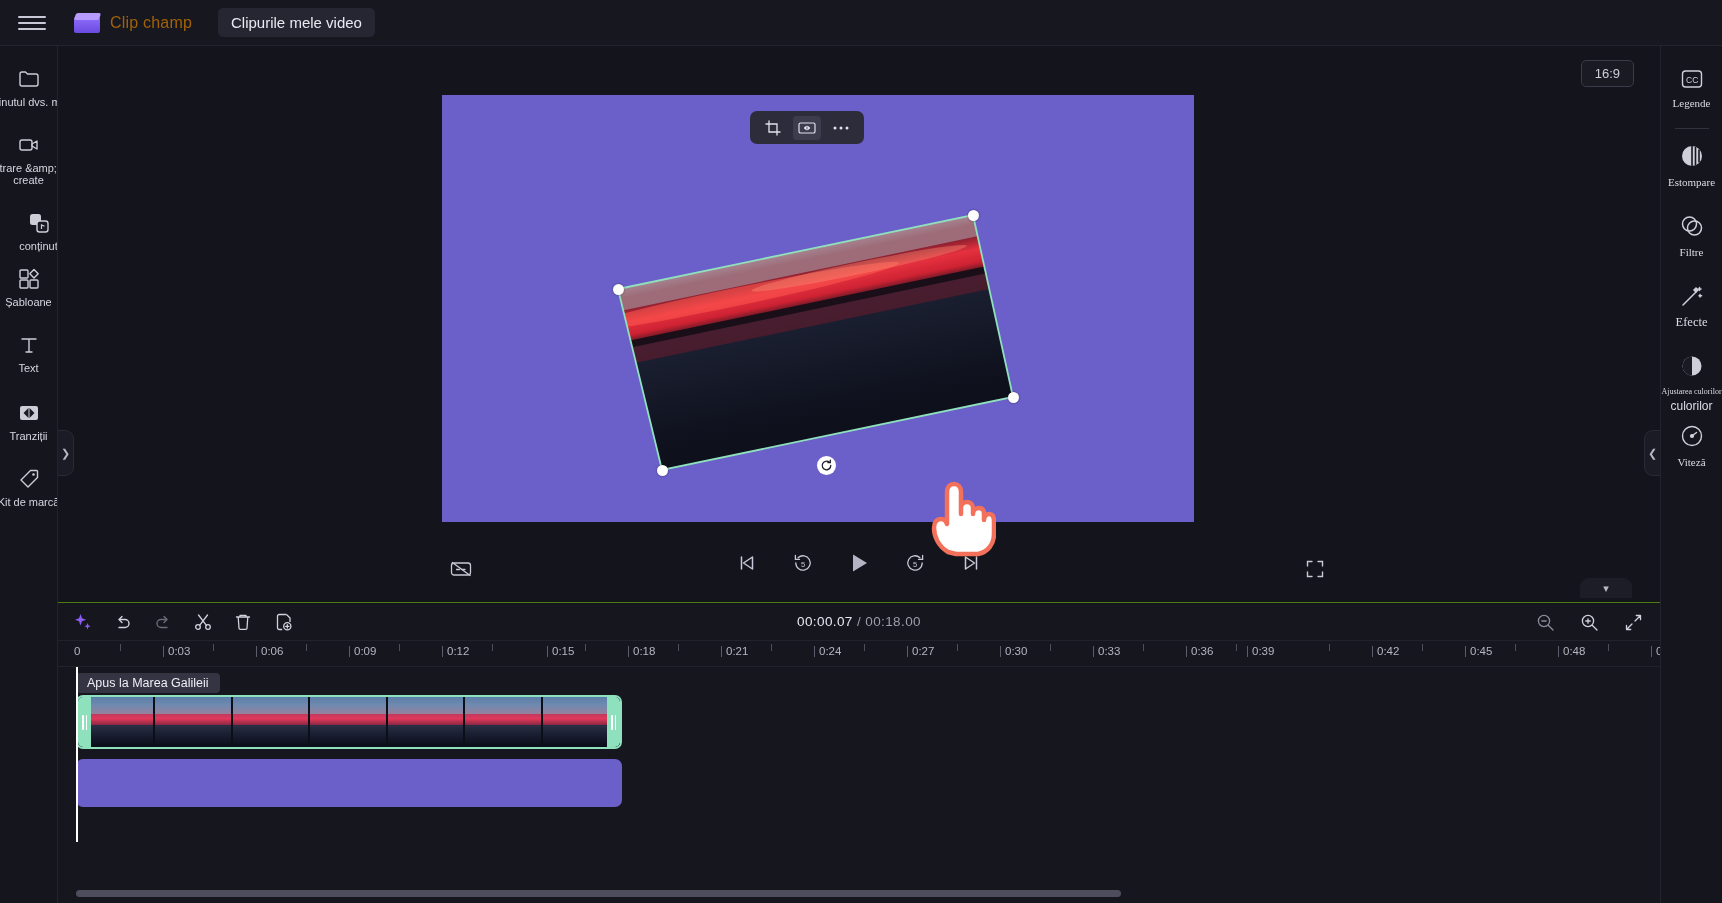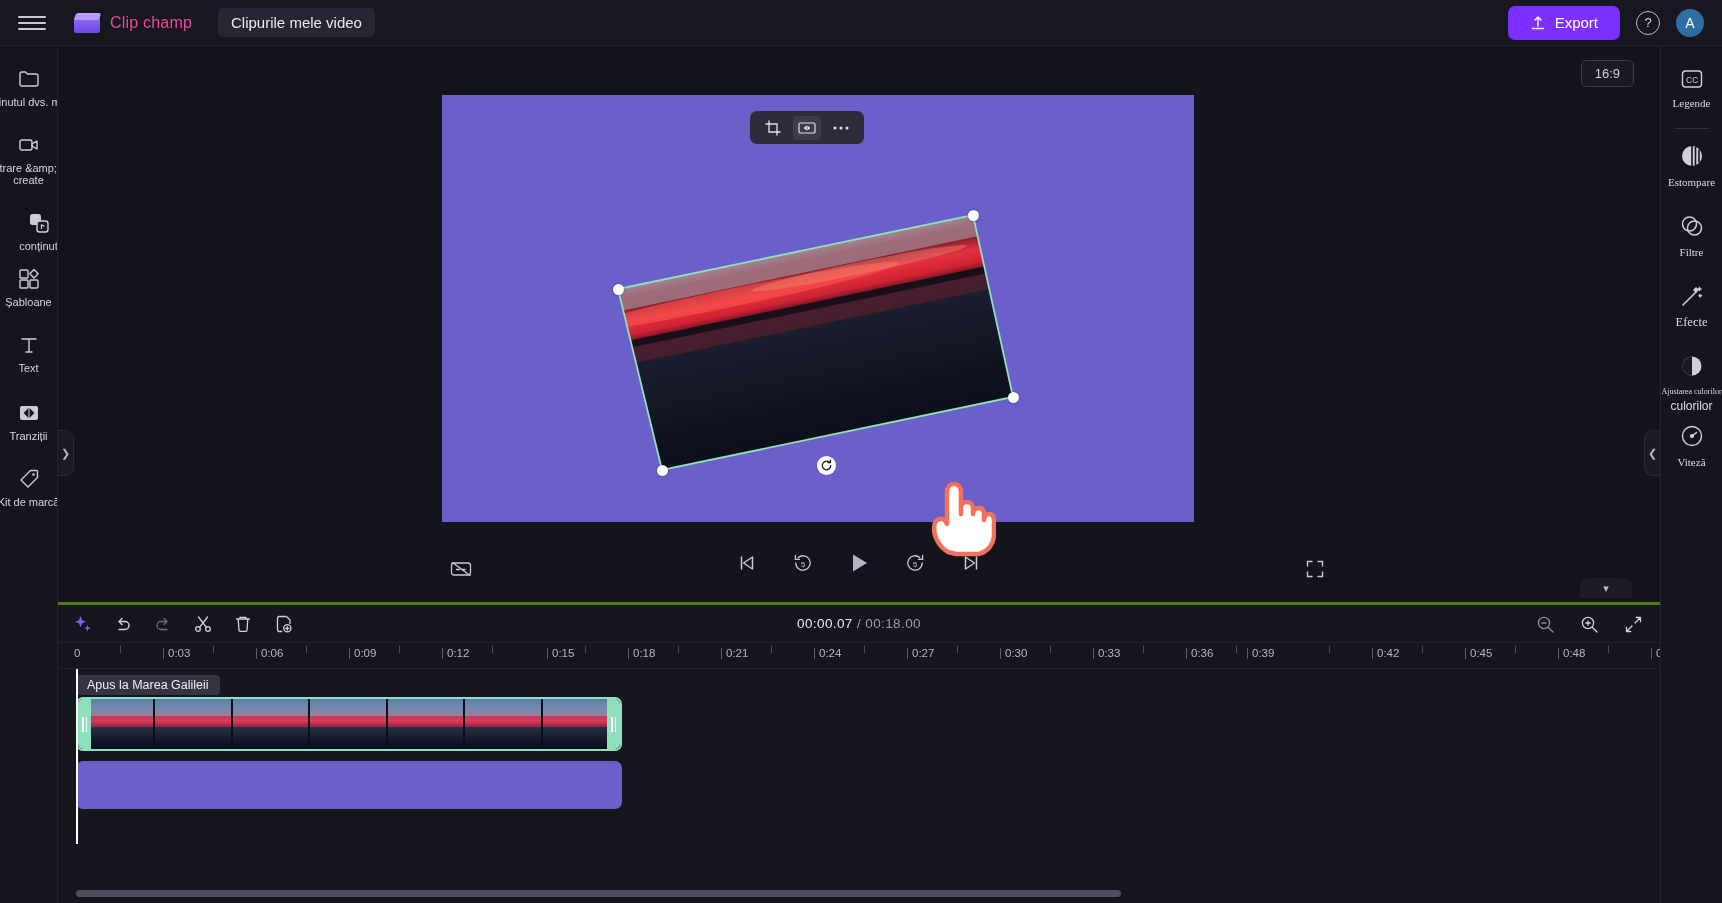--- a/index.html
+++ b/index.html
@@ -20,21 +20,21 @@
   }
   .hamburger { margin-left: 18px; width: 28px; height: 28px; display: flex; flex-direction: column;
     justify-content: center; gap: 4px; cursor: pointer; }
   .hamburger i { display: block; height: 2px; background: #c9c9d6; border-radius: 1px; }
   .brand { display: flex; align-items: center; gap: 10px; margin-left: 28px; }
   .brand-logo { width: 26px; height: 22px; position: relative; }
   .brand-logo .l1 { position: absolute; left: 0; top: 5px; width: 26px; height: 16px;
      background: linear-gradient(180deg,#8f6dfb 0%,#6a4ae0 100%); border-radius: 2px; }
   .brand-logo .l2 { position: absolute; left: 1px; top: 1px; width: 25px; height: 7px;
      background: #b79bff; border-radius: 2px; transform: skewX(-18deg); }
-  .brand-name { font-size: 16px; color: #ec4899; letter-spacing: .2px; }
+  .brand-name { font-size: 16px; color: #a16207; letter-spacing: .2px; }
   .proj-title {
     margin-left: 26px; background: #262633; border-radius: 5px;
     padding: 6px 13px; font-size: 15px; color: #e9e9f2; cursor: text;
     position: relative;
   }
   .top-right { margin-left: auto; display: flex; align-items: center; gap: 16px; margin-right: 18px; }
   .export-btn {
     background: #7c2fff; border-radius: 7px; height: 34px; padding: 0 22px;
     display: flex; align-items: center; gap: 9px; cursor: pointer;
     font-size: 15px; color: #fff;
@@ -121,21 +121,21 @@
     display:flex; align-items:center; justify-content:center; cursor: pointer; color: #c8c8d6;}
 
   
   .tl-chevron {
     position: absolute; left: 1580px; top: 578px; width: 52px; height: 20px;
     background: #1d1d27; border-radius: 9px 9px 0 0; display: flex; align-items: center;
     justify-content: center; color: #b9b9c7; font-size: 11px; cursor: pointer; z-index: 4;
   }
   .timeline {
     position: absolute; left: 58px; top: 602px; right: 62px; bottom: 0;
-    background: #16161e; border-top: 3px solid #4d7c0f;
+    background: #16161e; border-top: 1px solid #4d7c0f;
   }
   .tl-toolbar { position: relative; height: 38px; border-bottom: 1px solid #22222c; }
   .tlb-l { position: absolute; left: 14px; top: 0; height: 38px; display: flex; align-items: center; gap: 18px; }
   .tlb-b { width: 22px; height: 22px; display: flex; align-items: center; justify-content: center;
     cursor: pointer; color: #d2d2de; }
   .tlb-b.dim { color: #6b6b7a; }
   .tlb-time { position: absolute; left: 50%; top: 11px; transform: translateX(-50%);
     font-size: 13.5px; letter-spacing: .4px; color: #e9e9f2; white-space: nowrap; }
   .tlb-time .tot { color: #9c9cab; }
   .tlb-r { position: absolute; right: 16px; top: 0; height: 38px; display: flex; align-items: center; gap: 22px; }
@@ -191,32 +191,20 @@
         <i></i>
       </div>
     <div class="brand">
       <div class="brand-logo">
           <div class="l1"></div>
           <div class="l2"></div>
         </div>
       <div class="brand-name">Clip champ</div>
     </div>
     <div class="proj-title">Clipurile mele video</div>
-    <div class="top-right">
-      <div class="export-btn">
-        <span>
-          <svg width="16" height="16" viewBox="0 0 16 16" fill="none" stroke="#fff" stroke-width="1.4" stroke-linecap="round">
-            <path d="M8 11V2M8 2 L5 5M8 2 L11 5M2.5 13.5h11"></path>
-          </svg>
-        </span>
-        <span>Export</span>
-      </div>
-      <div class="help-ic">?</div>
-      <div class="avatar">A</div>
-    </div>
   </div>
 
   <div class="leftrail">
 
     <div class="rail-item">
       <div class="rail-ic">
         <svg width="24" height="24" viewBox="0 0 24 24" fill="none" stroke="#cdcdd8" stroke-width="1.4" stroke-linejoin="round">
           <path d="M3 7a2 2 0 0 1 2-2h3.5l2 2H19a2 2 0 0 1 2 2v8a2 2 0 0 1-2 2H5a2 2 0 0 1-2-2z"></path>
         </svg>
       </div>

